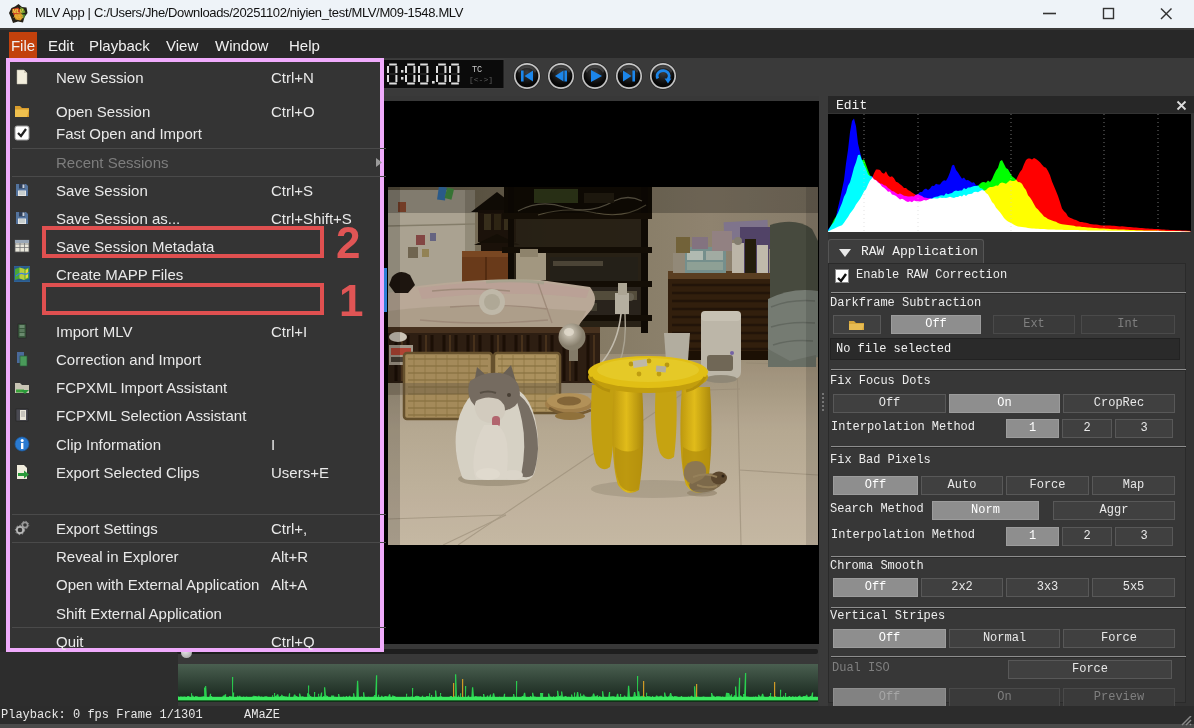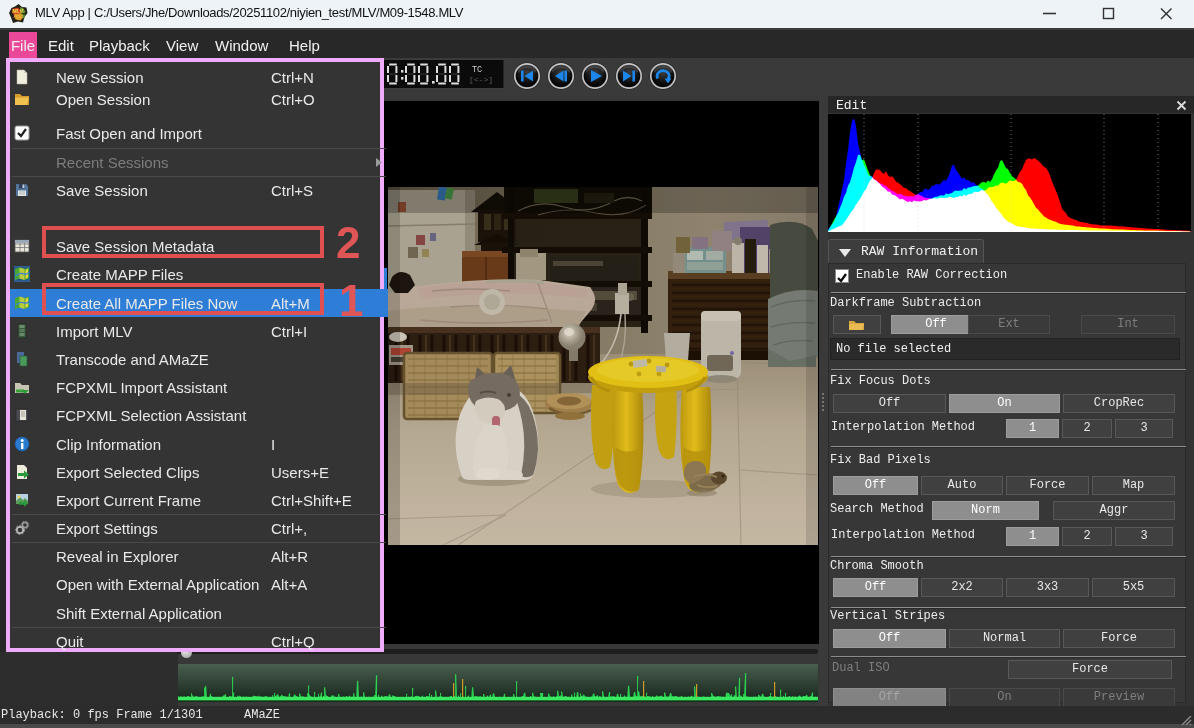--- a/index.html
+++ b/index.html
@@ -48,21 +48,21 @@
   <line x1="3" y1="13.5" x2="16" y2="13.5" stroke="#333" stroke-width="1.6"></line>
   <rect x="63.5" y="8.5" width="10" height="10" fill="none" stroke="#333" stroke-width="1.4"></rect>
   <line x1="121" y1="8.5" x2="131.5" y2="19" stroke="#333" stroke-width="1.4"></line>
   <line x1="131.5" y1="8.5" x2="121" y2="19" stroke="#333" stroke-width="1.4"></line>
  </svg>
 </div>
 
 <div class="abs" style="left:0;top:58px;width:6px;height:594px;background:#272727"></div>
 <div class="abs" style="left:0;top:652px;width:178px;height:54px;background:#2d2d2d"></div>
 <div id="menubar">
- <div class="mb" style="left:9px;width:28px;background:#ec4899;text-align:center">File</div>
+ <div class="mb" style="left:9px;width:28px;background:#c2410c;text-align:center">File</div>
  <div class="mb" style="left:48px">Edit</div>
  <div class="mb" style="left:89px">Playback</div>
  <div class="mb" style="left:166px">View</div>
  <div class="mb" style="left:215px">Window</div>
  <div class="mb" style="left:289px">Help</div>
 </div>
 
 <div id="toolbar"></div>
 <svg class="abs" style="left:383px;top:59px;z-index:5" width="125" height="32" viewBox="0 0 125 32">
 <rect x="-40" y="0.5" width="161" height="29" fill="#0b0b0b" stroke="#3d3d3d" stroke-width="1"></rect>
@@ -447,35 +447,35 @@
       <line x1="90" y1="0" x2="90" y2="118" stroke="#cccccc" stroke-width="1" stroke-dasharray="1,3" opacity="0.55"></line>
       <line x1="183" y1="0" x2="183" y2="118" stroke="#cccccc" stroke-width="1" stroke-dasharray="1,3" opacity="0.55"></line>
       <line x1="276" y1="0" x2="276" y2="118" stroke="#cccccc" stroke-width="1" stroke-dasharray="1,3" opacity="0.55"></line>
       <line x1="330" y1="0" x2="330" y2="118" stroke="#cccccc" stroke-width="1" stroke-dasharray="1,3" opacity="0.55"></line>
  </svg>
 
  <div class="abs" style="left:0px;top:143px;width:156px;height:24px;background:#3d3d3d;border:1px solid #555;border-bottom:none;border-radius:3px 3px 0 0">
    <svg style="position:absolute;left:10px;top:9px" width="12" height="8">
         <polygon points="0,0 12,0 6,8" fill="#e8e8e8"></polygon>
       </svg>
-   <div class="mono" style="position:absolute;left:32px;top:4px;font-size:13px;color:#f0f0f0">RAW Information</div>
+   <div class="mono" style="position:absolute;left:32px;top:4px;font-size:13px;color:#f0f0f0">RAW Application</div>
  </div>
  <div class="abs" style="left:0px;top:167px;width:358px;height:440px;background:#373737;border:1px solid #2a2a2a"></div>
 <div class="abs" style="left:7px;top:173px;width:14px;height:14px;background:#fff;border:1px solid #888"><svg width="12" height="12">
         <path d="M2,6 L5,9 L10,2" stroke="#111" stroke-width="2.4" fill="none"></path>
       </svg></div>
 <div class="lbl" style="left:28px;top:172px">Enable RAW Correction</div>
 <div class="hr" style="top:196px"></div>
 <div class="lbl" style="left:2px;top:200px">Darkframe Subtraction</div>
 <div class="btn" style="left:5px;top:219px;width:48px;height:19px"><svg width="18" height="13" style="margin-top:2px">
         <path d="M1,3 h5 l2,2 h8 v7 h-15 z" fill="#d8a83c"></path>
         <path d="M1,6 h15 l-2,6 h-13 z" fill="#e8bc52"></path>
       </svg></div>
 <div class="btn sel" style="left:63px;top:219px;width:90px;height:19px;line-height:17px">Off</div>
-<div class="btn dis" style="left:140px;top:219px;width:82px;height:19px;line-height:17px">Ext</div>
+<div class="btn dis" style="left:165px;top:219px;width:82px;height:19px;line-height:17px">Ext</div>
 <div class="btn dis" style="left:253px;top:219px;width:94px;height:19px;line-height:17px">Int</div>
 <div class="abs mono" style="left:2px;top:242px;width:350px;height:22px;background:#2a2a2a;border:1px solid #222;color:#f0f0f0;font-size:12px;line-height:21px;padding-left:5px">No file selected</div>
 <div class="hr" style="top:273px"></div>
 <div class="lbl" style="left:2px;top:278px">Fix Focus Dots</div>
 <div class="btn" style="left:5px;top:298px;width:113px;height:19px;line-height:17px">Off</div>
 <div class="btn sel" style="left:121px;top:298px;width:111px;height:19px;line-height:17px">On</div>
 <div class="btn" style="left:235px;top:298px;width:112px;height:19px;line-height:17px">CropRec</div>
 <div class="lbl" style="left:3px;top:324px">Interpolation Method</div>
 <div class="btn sel" style="left:178px;top:323px;width:53px;height:19px;line-height:17px">1</div>
 <div class="btn" style="left:234px;top:323px;width:50px;height:19px;line-height:17px">2</div>
@@ -547,21 +547,21 @@
   </svg>
 <div id="menu">
     <div class="mi" style="top:1.0px;">
       <span class="ic"><svg width="16" height="16" viewBox="0 0 16 16">
           <path d="M3,1 h7 l3,3 v11 h-10 z" fill="#f2eedd" stroke="#b8b4a4" stroke-width="0.5"></path>
           <path d="M10,1 l3,3 h-3 z" fill="#cfcab8"></path>
         </svg></span>
       <span class="t" style="">New Session</span>
       <span class="s">Ctrl+N</span>
     </div>
-<div class="mi" style="top:23px;">
+<div class="mi" style="top:35px;">
       <span class="ic"><svg width="16" height="16" viewBox="0 0 16 16">
           <path d="M1,3 h5 l2,2 h7 v9 h-14 z" fill="#d89c2c"></path>
           <path d="M1,6.5 h14 l-2,7.5 h-12 z" fill="#efc04e"></path>
         </svg></span>
       <span class="t" style="">Open Session</span>
       <span class="s">Ctrl+O</span>
     </div>
 <div class="mi" style="top:57.4px;">
       <span class="ic"><svg width="16" height="16" viewBox="0 0 16 16">
           <rect x="1" y="1" width="14" height="14" rx="2" fill="#fff" stroke="#999" stroke-width="1"></rect>
@@ -579,65 +579,66 @@
       <span class="ic"><svg width="16" height="16" viewBox="0 0 16 16">
           <path d="M2,2 h10 l2,2 v10 h-12 z" fill="#54749e"></path>
           <rect x="5" y="2" width="6" height="4.5" fill="#2e3e58"></rect>
           <rect x="8.5" y="2.5" width="2" height="3.5" fill="#c8d0dc"></rect>
           <rect x="4" y="8.5" width="8" height="5.5" fill="#e6e6e6"></rect>
           <path d="M5,10 h6 M5,12 h6" stroke="#9aa" stroke-width="0.8"></path>
         </svg></span>
       <span class="t" style="">Save Session</span>
       <span class="s">Ctrl+S</span>
     </div>
+<div class="mi" style="top:142.0px;">
+      <span class="ic"><svg width="16" height="16" viewBox="0 0 16 16">
+          <path d="M2,2 h10 l2,2 v10 h-12 z" fill="#54749e"></path>
+          <rect x="5" y="2" width="6" height="4.5" fill="#2e3e58"></rect>
+          <rect x="8.5" y="2.5" width="2" height="3.5" fill="#c8d0dc"></rect>
+          <rect x="4" y="8.5" width="8" height="5.5" fill="#e6e6e6"></rect>
+          <path d="M5,10 h6 M5,12 h6" stroke="#9aa" stroke-width="0.8"></path>
+        </svg></span>
+      <span class="t" style="">Save Session as...</span>
+      <span class="s">Ctrl+Shift+S</span>
+    </div>
 <div class="mi" style="top:170.1px;">
       <span class="ic"><svg width="16" height="16" viewBox="0 0 16 16">
           <rect x="1" y="2" width="14" height="12" fill="#e8e6da" stroke="#555" stroke-width="0.8"></rect>
           <path d="M1,6 h14 M1,9.5 h14 M6,2 v12 M10.5,2 v12" stroke="#777" stroke-width="0.8"></path>
           <rect x="1" y="2" width="14" height="3" fill="#9aa8b8"></rect>
         </svg></span>
       <span class="t" style="">Save Session Metadata</span>
     </div>
 <div class="mi" style="top:198.3px;">
       <span class="ic"><svg width="16" height="16" viewBox="0 0 16 16">
           <rect x="-1.5" y="-0.5" width="19" height="17" fill="#2a5a8c" stroke="#5aa6e8" stroke-width="1.2"></rect>
           <polygon points="1,3 5.5,1.5 10.5,3 15,1.5 15,12.5 10.5,14 5.5,12.5 1,14" fill="#4aa637"></polygon>
           <polygon points="5.5,1.5 10.5,3 10.5,14 5.5,12.5" fill="#b8cc3e"></polygon>
           <polygon points="11.5,4 14,2.5 14,11.5 11.5,13" fill="#e8d83a"></polygon>
           <path d="M2,10 q4,-4 8,-2 q3,1 5,-2" stroke="#3a7ee0" stroke-width="1.3" fill="none"></path>
         </svg></span>
       <span class="t" style="">Create MAPP Files</span>
     </div>
-<div class="mi" style="top:226.5px;background:#2e7ed7;">
-      <span class="ic"><svg width="16" height="16" viewBox="0 0 16 16">
-          <polygon points="1,3 5.5,1.5 10.5,3 15,1.5 15,12.5 10.5,14 5.5,12.5 1,14" fill="#4aa637"></polygon>
-          <polygon points="5.5,1.5 10.5,3 10.5,14 5.5,12.5" fill="#b8cc3e"></polygon>
-          <polygon points="11.5,4 14,2.5 14,11.5 11.5,13" fill="#e8d83a"></polygon>
-          <path d="M2,10 q4,-4 8,-2 q3,1 5,-2" stroke="#3a7ee0" stroke-width="1.3" fill="none"></path>
-        </svg></span>
-      <span class="t" style="">Create All MAPP Files Now</span>
-      <span class="s">Alt+M</span>
-    </div>
 <div class="mi" style="top:254.7px;">
       <span class="ic"><svg width="16" height="16" viewBox="0 0 16 16">
           <rect x="4" y="1" width="8" height="14" fill="#3a5a3e" stroke="#222" stroke-width="0.6"></rect>
           <rect x="5.5" y="2" width="5" height="3" fill="#6a8a6e"></rect>
           <rect x="5.5" y="6" width="5" height="3" fill="#5a7a5e"></rect>
           <rect x="5.5" y="10" width="5" height="3" fill="#6a8a6e"></rect>
         </svg></span>
       <span class="t" style="">Import MLV</span>
       <span class="s">Ctrl+I</span>
     </div>
 <div class="mi" style="top:282.9px;">
       <span class="ic"><svg width="16" height="16" viewBox="0 0 16 16">
           <rect x="3" y="1" width="7" height="11" fill="#4a6a9a"></rect>
           <rect x="6" y="5" width="7" height="10" fill="#4a9a5a"></rect>
           <rect x="6" y="5" width="7" height="10" fill="none" stroke="#2a5a3a" stroke-width="0.7"></rect>
         </svg></span>
-      <span class="t" style="">Transcode and AMaZE</span>
+      <span class="t" style="">Correction and Import</span>
     </div>
 <div class="mi" style="top:311.1px;">
       <span class="ic"><svg width="16" height="16" viewBox="0 0 16 16">
           <path d="M1,4 h5 l2,2 h7 v8 h-14 z" fill="#c8c4b4"></path>
           <path d="M2,12 h8" stroke="#3aa33a" stroke-width="3"></path>
           <path d="M10,8 v8 l4,-4 z" fill="#2a9a3a" transform="rotate(90 11 12)"></path>
         </svg></span>
       <span class="t" style="">FCPXML Import Assistant</span>
     </div>
 <div class="mi" style="top:339.3px;text-align:right;">
@@ -658,30 +659,20 @@
       <span class="t" style="">Clip Information</span>
       <span class="s">I</span>
     </div>
 <div class="mi" style="top:395.7px;">
       <span class="ic"><svg width="16" height="16" viewBox="0 0 16 16">
           <path d="M3,1 h7 l3,3 v11 h-10 z" fill="#f0ecdc"></path>
           <path d="M4,9 h6 l0,-2.6 5,4.1 -5,4.1 0,-2.6 h-6 z" fill="#2a9a3a"></path>
         </svg></span>
       <span class="t" style="">Export Selected Clips</span>
       <span class="s">Users+E</span>
-    </div>
-<div class="mi" style="top:423.9px;">
-      <span class="ic"><svg width="16" height="16" viewBox="0 0 16 16">
-          <path d="M2,2 h12 v10 h-12 z" fill="#b8d0e0"></path>
-          <path d="M2,9 l4,-4 3,3 2,-2 3,3 v3 h-12 z" fill="#5a9a5a"></path>
-          <circle cx="5" cy="5" r="1.4" fill="#e8d84a"></circle>
-          <path d="M5,10 h5 l0,-2 4,3.4 -4,3.4 0,-2 h-5 z" fill="#2a9a3a"></path>
-        </svg></span>
-      <span class="t" style="">Export Current Frame</span>
-      <span class="s">Ctrl+Shift+E</span>
     </div>
 <div class="mi" style="top:452.0px;">
       <span class="ic"><svg width="16" height="16" viewBox="0 0 16 16">
           <circle cx="6" cy="10" r="3.2" fill="none" stroke="#b8b8b8" stroke-width="1.8"></circle>
           <circle cx="11" cy="5" r="2.6" fill="none" stroke="#989898" stroke-width="1.6"></circle>
           <circle cx="6" cy="10" r="4.6" fill="none" stroke="#b8b8b8" stroke-width="0.9" stroke-dasharray="1.6,1.8"></circle>
           <circle cx="11" cy="5" r="3.8" fill="none" stroke="#989898" stroke-width="0.8" stroke-dasharray="1.4,1.6"></circle>
         </svg></span>
       <span class="t" style="">Export Settings</span>
       <span class="s">Ctrl+,</span>

